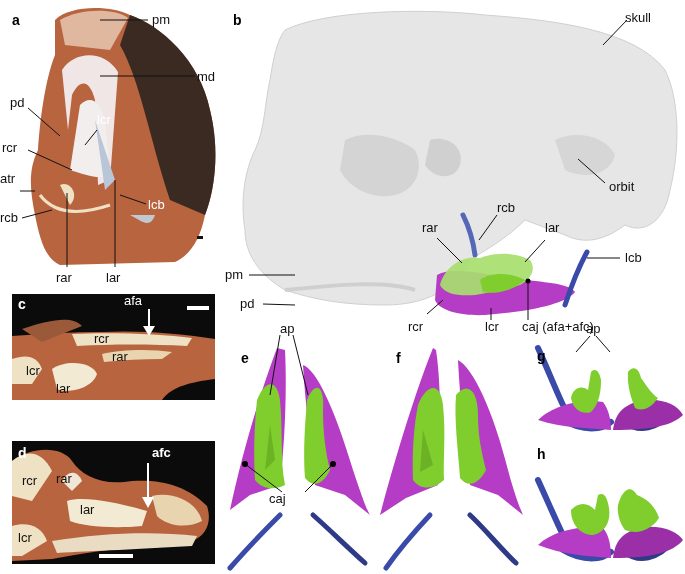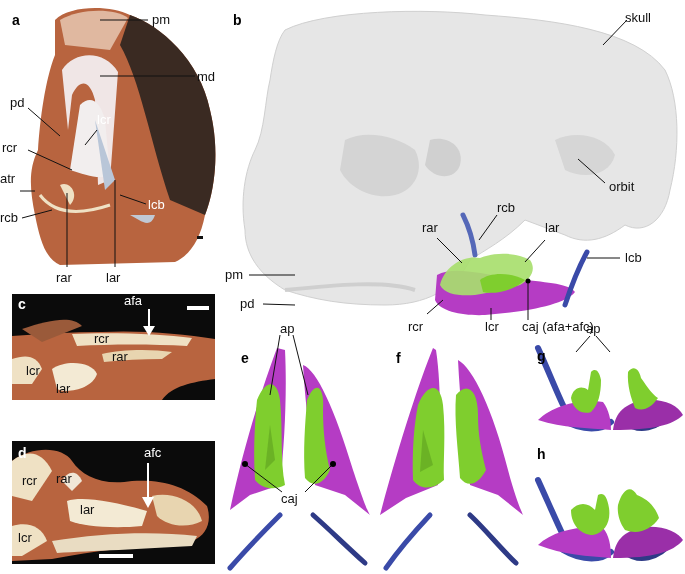--- a/index.html
+++ b/index.html
@@ -132,21 +132,21 @@
   <svg width="203" height="123">
     <path d="M0,20 C20,5 50,5 60,20 C70,35 90,45 120,40 C150,38 175,45 195,65 C200,80 195,95 180,100 C130,105 80,110 40,118 L0,120 Z" fill="#b8643f"></path>
     <path d="M0,20 C15,8 30,10 40,30 L20,60 L0,55 Z" fill="#efe1c4"></path>
     <path d="M50,40 C55,30 65,28 70,40 L60,50 Z" fill="#f0e6d6"></path>
     <path d="M55,60 C70,55 100,60 135,70 L130,85 C100,88 70,85 58,80 Z" fill="#f3ead4"></path>
     <path d="M140,55 C160,50 185,60 190,80 C175,88 155,85 145,75 Z" fill="#e8d5b0"></path>
     <path d="M0,85 C15,80 30,85 35,100 L10,115 L0,115 Z" fill="#efe1c4"></path>
     <path d="M40,100 C90,92 140,90 185,95 L180,105 C130,108 80,110 45,112 Z" fill="#e9dcc2"></path>
   </svg>
   <div class="plabel w" style="left:6px;top:4px;">d</div>
-  <div class="lbl w" style="left:132px;top:5px;">afc</div>
+  <div class="lbl w" style="left:140px;top:5px;font-weight:bold;">afc</div>
   <svg width="203" height="123">
     <line x1="136" y1="22" x2="136" y2="60" stroke="#fff" stroke-width="2"></line>
     <path d="M130,56 L136,67 L142,56 Z" fill="#fff"></path>
   </svg>
   <div class="lbl d" style="left:10px;top:33px;">rcr</div>
   <div class="lbl d" style="left:44px;top:31px;">rar</div>
   <div class="lbl d" style="left:68px;top:62px;">lar</div>
   <div class="lbl d" style="left:6px;top:90px;">lcr</div>
   <div class="scalebar" style="left:87px;top:113px;width:34px;"></div>
 </div>
@@ -164,21 +164,21 @@
       <line x1="55" y1="15" x2="45" y2="75"></line>
       <line x1="68" y1="15" x2="83" y2="75"></line>
       <line x1="20" y1="144" x2="57" y2="172"></line>
       <line x1="108" y1="144" x2="80" y2="172"></line>
     </g>
     <circle cx="20" cy="144" r="3" fill="#000"></circle>
     <circle cx="108" cy="144" r="3" fill="#000"></circle>
   </svg>
   <div class="plabel" style="left:16px;top:30px;">e</div>
   <div class="lbl" style="left:55px;top:2px;">ap</div>
-  <div class="lbl" style="left:56px;top:172px;">caj</div>
+  <div class="lbl" style="left:44px;top:172px;">caj</div>
 </div>
 
 <div class="panel" style="left:378px;top:320px;width:150px;height:254px;">
   <svg width="150" height="254">
     <path d="M55,28 C42,60 22,120 2,195 L28,178 L60,165 C62,120 64,70 58,30 Z" fill="#b53cc4"></path>
     <path d="M80,40 C95,48 115,90 130,150 C138,180 143,190 145,195 L120,175 L92,165 C86,120 82,80 80,40 Z" fill="#b53cc4"></path>
     <path d="M40,85 C48,65 62,60 65,85 C68,115 65,140 66,160 C55,170 42,170 35,160 C34,130 36,105 40,85 Z" fill="#7fce2e"></path>
     <path d="M78,75 C88,62 100,68 100,95 C100,115 103,130 108,150 C100,165 90,168 82,158 C80,130 76,100 78,75 Z" fill="#7fce2e"></path>
     <path d="M45,110 L55,145 L42,152 Z" fill="#5da020" opacity="0.6"></path>
     <path d="M52,195 C38,210 22,228 8,248" stroke="#3a4aa8" stroke-width="5" fill="none" stroke-linecap="round"></path>

